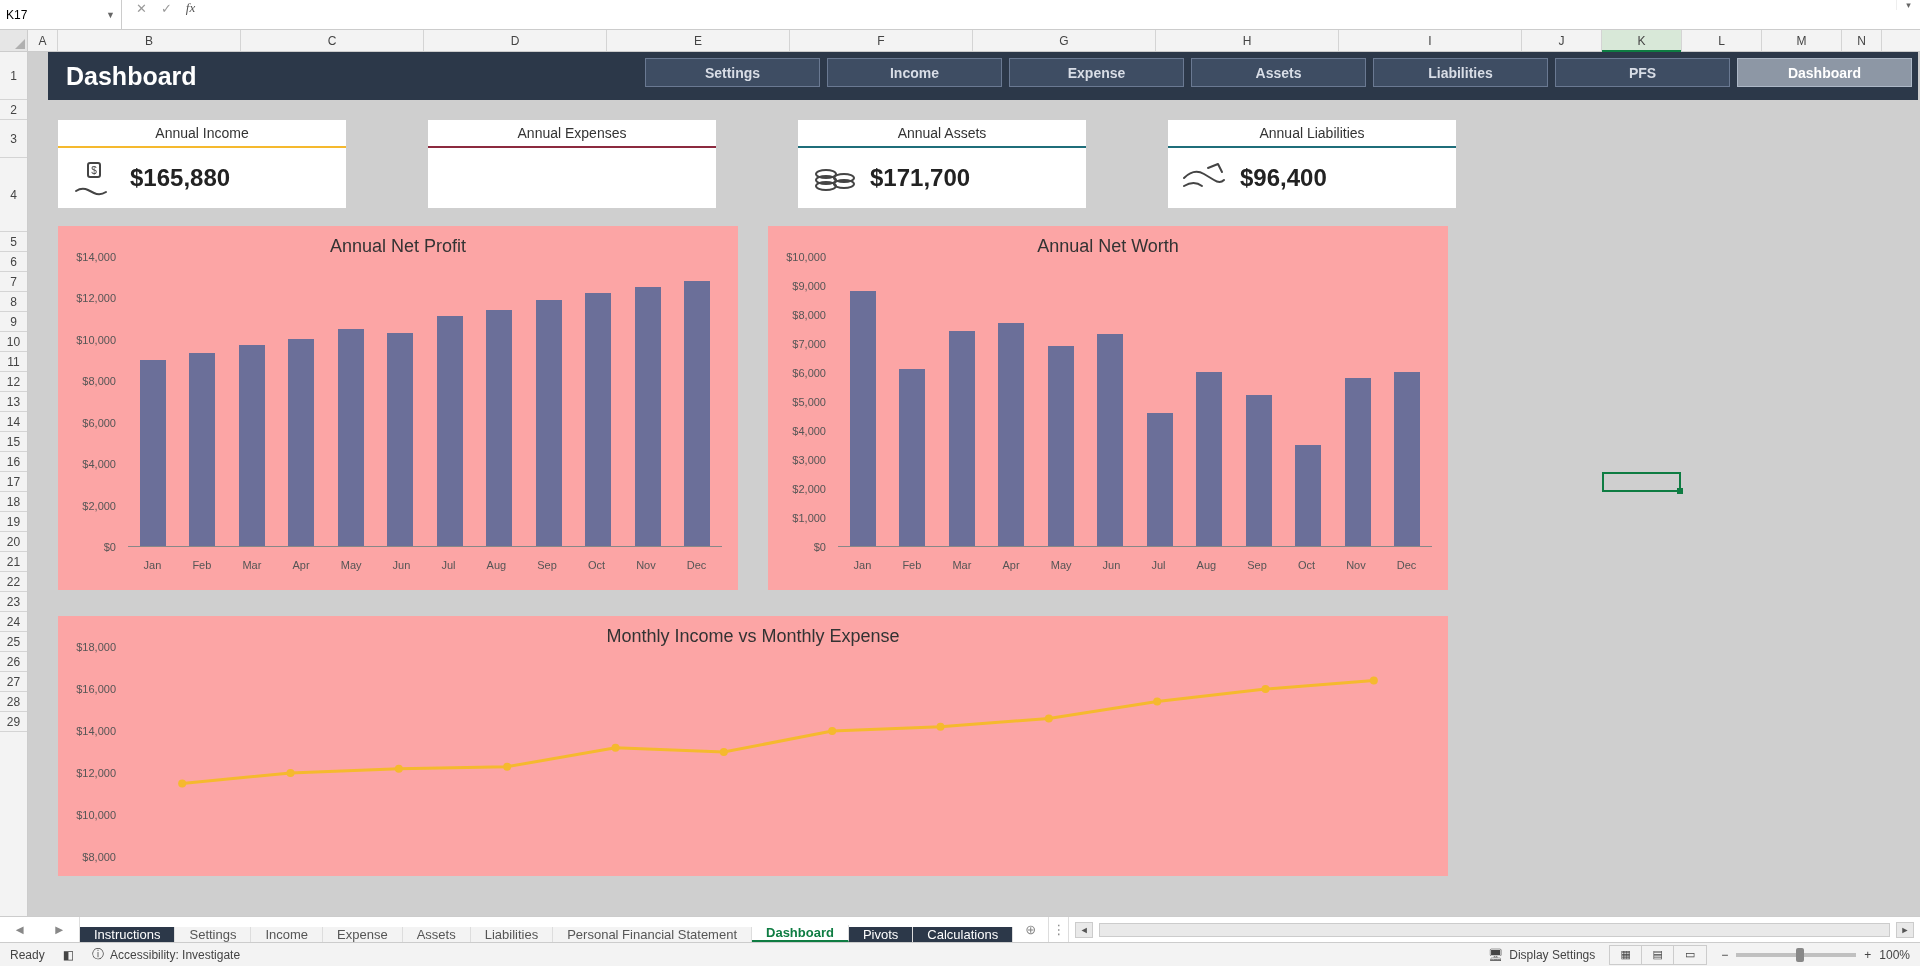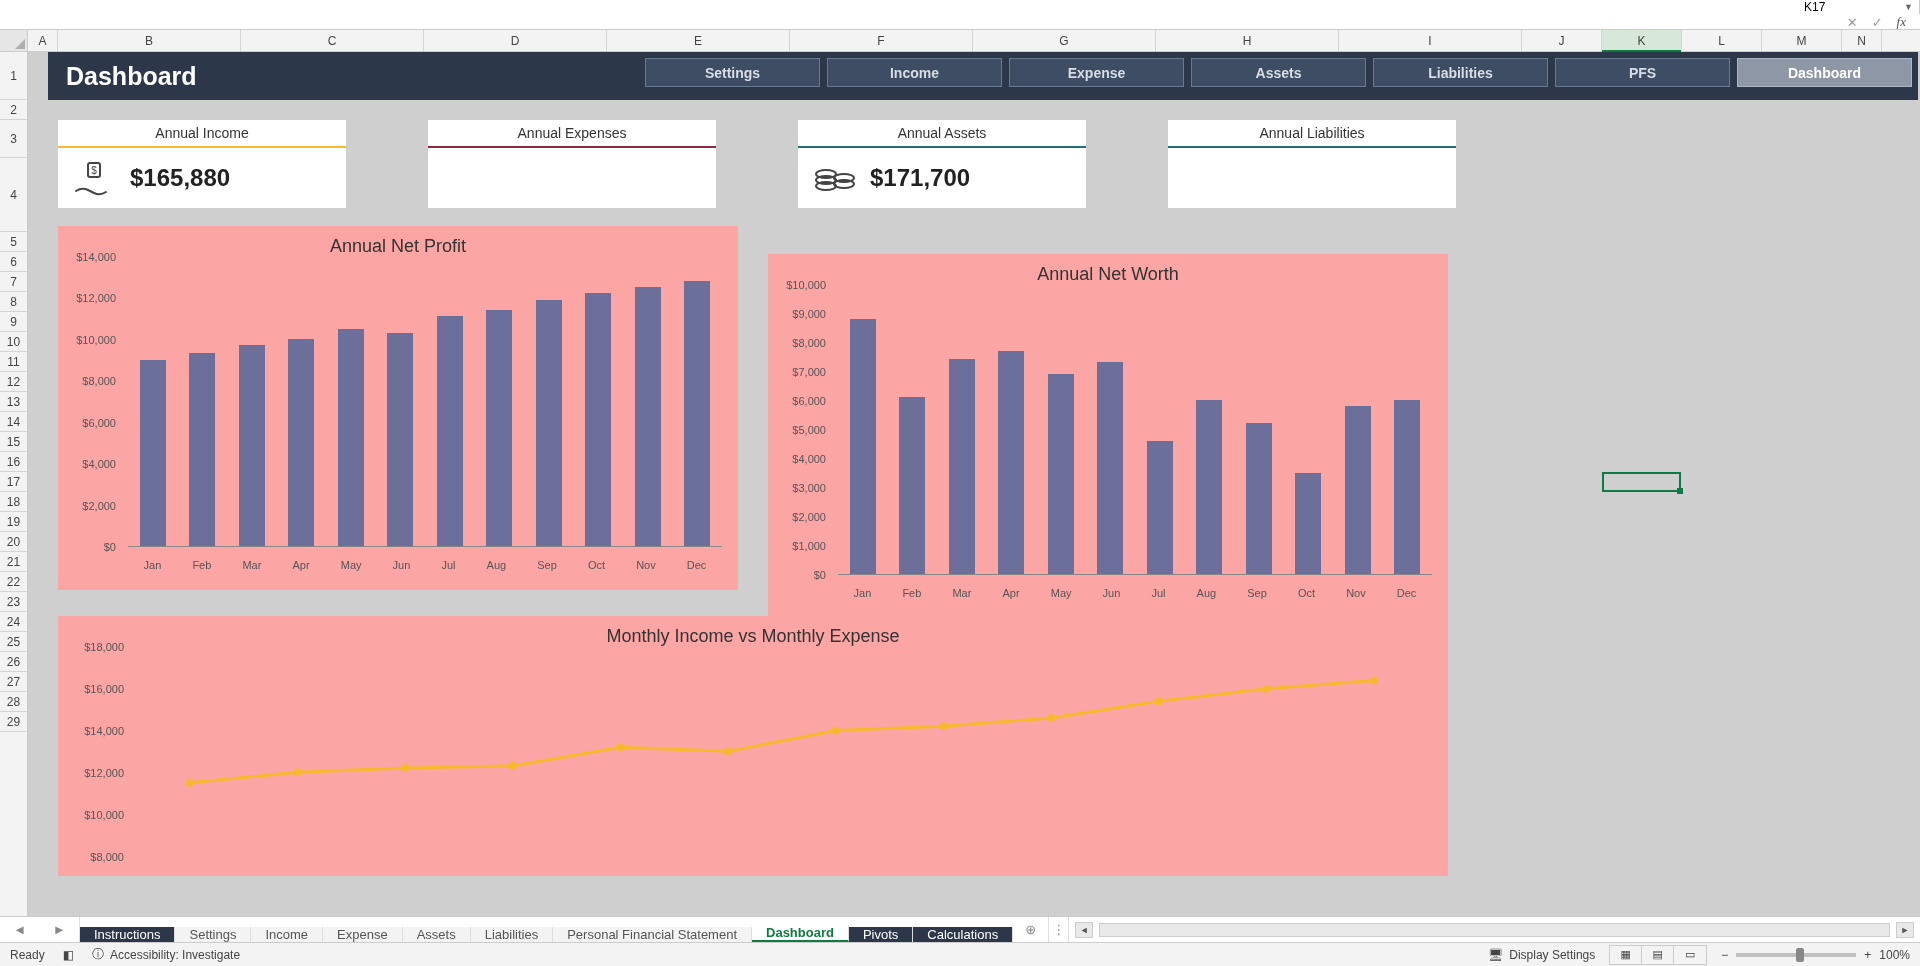--- a/index.html
+++ b/index.html
@@ -1,19 +1,19 @@
 <!DOCTYPE html>
 <html><head>
 <meta charset="utf-8">
 <style>
 * { box-sizing: border-box; margin: 0; padding: 0; font-family: "Segoe UI", Arial, sans-serif; }
 body { background: #fff; width: 1920px; height: 966px; overflow: hidden; position: relative; }
 
 
-.formula-bar { display: flex; align-items: flex-end; height: 30px; border-bottom: 1px solid #ccc; background: #fff; font-size: 12px; flex-direction: column; }
+.formula-bar { display: flex; align-items: flex-start; height: 30px; border-bottom: 1px solid #ccc; background: #fff; font-size: 12px; }
 .name-box { width: 122px; border-right: 1px solid #ccc; display: flex; align-items: center; padding: 0 6px; height: 100%; }
 .name-box input { border: none; width: 90px; font-size: 12px; outline: none; }
 .name-box .dd { margin-left: auto; color: #666; font-size: 9px; }
 .fb-icons { display: flex; align-items: center; gap: 14px; padding: 0 14px; color: #999; }
 .fb-icons span { font-size: 13px; }
 .fx { font-style: italic; font-family: "Times New Roman", serif; color: #555; }
 .fb-input { flex: 1; height: 100%; display: flex; align-items: center; }
 .fb-expand { width: 24px; text-align: center; color: #666; border-left: 1px solid #eee; font-size: 9px; }
 
 
@@ -194,20 +194,30 @@
                 <ellipse stroke="#444" stroke-width="2" fill="none" stroke-linecap="round" stroke-linejoin="round" cx="18" cy="28" rx="10" ry="4"></ellipse>
                 <ellipse stroke="#444" stroke-width="2" fill="none" stroke-linecap="round" stroke-linejoin="round" cx="36" cy="20" rx="10" ry="4"></ellipse>
                 <ellipse stroke="#444" stroke-width="2" fill="none" stroke-linecap="round" stroke-linejoin="round" cx="36" cy="26" rx="10" ry="4"></ellipse>
               </svg>
             </div>
       <div class="kpi-val">$171,700</div>
     </div>
         </div>
         <div class="kpi" style="left: 1140px;">
           <div class="kpi-title" style="border-color:#1f6e7a">Annual Liabilities</div>
+    <div class="kpi-body">
+      <div class="kpi-icon">
+              <svg width="52" height="40" viewBox="0 0 52 40">
+                <path stroke="#444" stroke-width="2" fill="none" stroke-linecap="round" stroke-linejoin="round" d="M6 20 q10 -10 20 -4 l10 6 q6 4 10 0"></path>
+                <path stroke="#444" stroke-width="2" fill="none" stroke-linecap="round" stroke-linejoin="round" d="M6 28 q10 -6 18 0"></path>
+                <path stroke="#444" stroke-width="2" fill="none" stroke-linecap="round" stroke-linejoin="round" d="M30 10 l10 -4 l4 8"></path>
+              </svg>
+            </div>
+      <div class="kpi-val">$96,400</div>
+    </div>
         </div>
       </div>
 
     <div class="chart-card" style="left:30px; top:174px; width:680px; height:364px;">
       <div class="chart-title">Annual Net Profit</div>
       <div class="chart-body" style="height:320px;">
         <div class="y-axis" id="profit-y">
             <div class="y-tick" style="top: 0px;">$14,000</div>
             <div class="y-tick" style="top: 41.4286px;">$12,000</div>
             <div class="y-tick" style="top: 82.8571px;">$10,000</div>
@@ -241,21 +251,21 @@
             <span>Jul</span>
             <span>Aug</span>
             <span>Sep</span>
             <span>Oct</span>
             <span>Nov</span>
             <span>Dec</span>
           </div>
       </div>
     </div>
 
-    <div class="chart-card" style="left:740px; top:174px; width:680px; height:364px;margin-top:28px;">
+    <div class="chart-card" style="left:740px; top:174px; width:680px; height:364px;">
       <div class="chart-title">Annual Net Worth</div>
       <div class="chart-body" style="height:320px;">
         <div class="y-axis" id="worth-y">
             <div class="y-tick" style="top: 0px;">$10,000</div>
             <div class="y-tick" style="top: 29px;">$9,000</div>
             <div class="y-tick" style="top: 58px;">$8,000</div>
             <div class="y-tick" style="top: 87px;">$7,000</div>
             <div class="y-tick" style="top: 116px;">$6,000</div>
             <div class="y-tick" style="top: 145px;">$5,000</div>
             <div class="y-tick" style="top: 174px;">$4,000</div>
@@ -290,21 +300,21 @@
             <span>Sep</span>
             <span>Oct</span>
             <span>Nov</span>
             <span>Dec</span>
           </div>
       </div>
     </div>
 
     <div class="chart-card" style="left:30px; top:564px; width:1390px; height:260px;">
       <div class="chart-title">Monthly Income vs Monthly Expense</div>
-      <div class="chart-body" style="height:210px;margin-left:8px;">
+      <div class="chart-body" style="height:210px;">
         <div class="line-y-axis" id="ive-y">
             <div class="y-tick" style="top: 0px;">$18,000</div>
             <div class="y-tick" style="top: 42px;">$16,000</div>
             <div class="y-tick" style="top: 84px;">$14,000</div>
             <div class="y-tick" style="top: 126px;">$12,000</div>
             <div class="y-tick" style="top: 168px;">$10,000</div>
             <div class="y-tick" style="top: 210px;">$8,000</div>
           </div>
         <svg class="line-svg" id="ive-svg" viewBox="0 0 1300 210" preserveAspectRatio="none">
             <path d="M 54.166666666666664 136.5 L 162.5 126 L 270.8333333333333 121.8 L 379.1666666666667 119.7 L 487.5 100.8 L 595.8333333333334 105 L 704.1666666666666 84 L 812.5 79.80000000000001 L 920.8333333333334 71.4 L 1029.1666666666667 54.599999999999994 L 1137.5 42 L 1245.8333333333333 33.599999999999994" stroke="#f5b92e" stroke-width="3" fill="none"></path>

